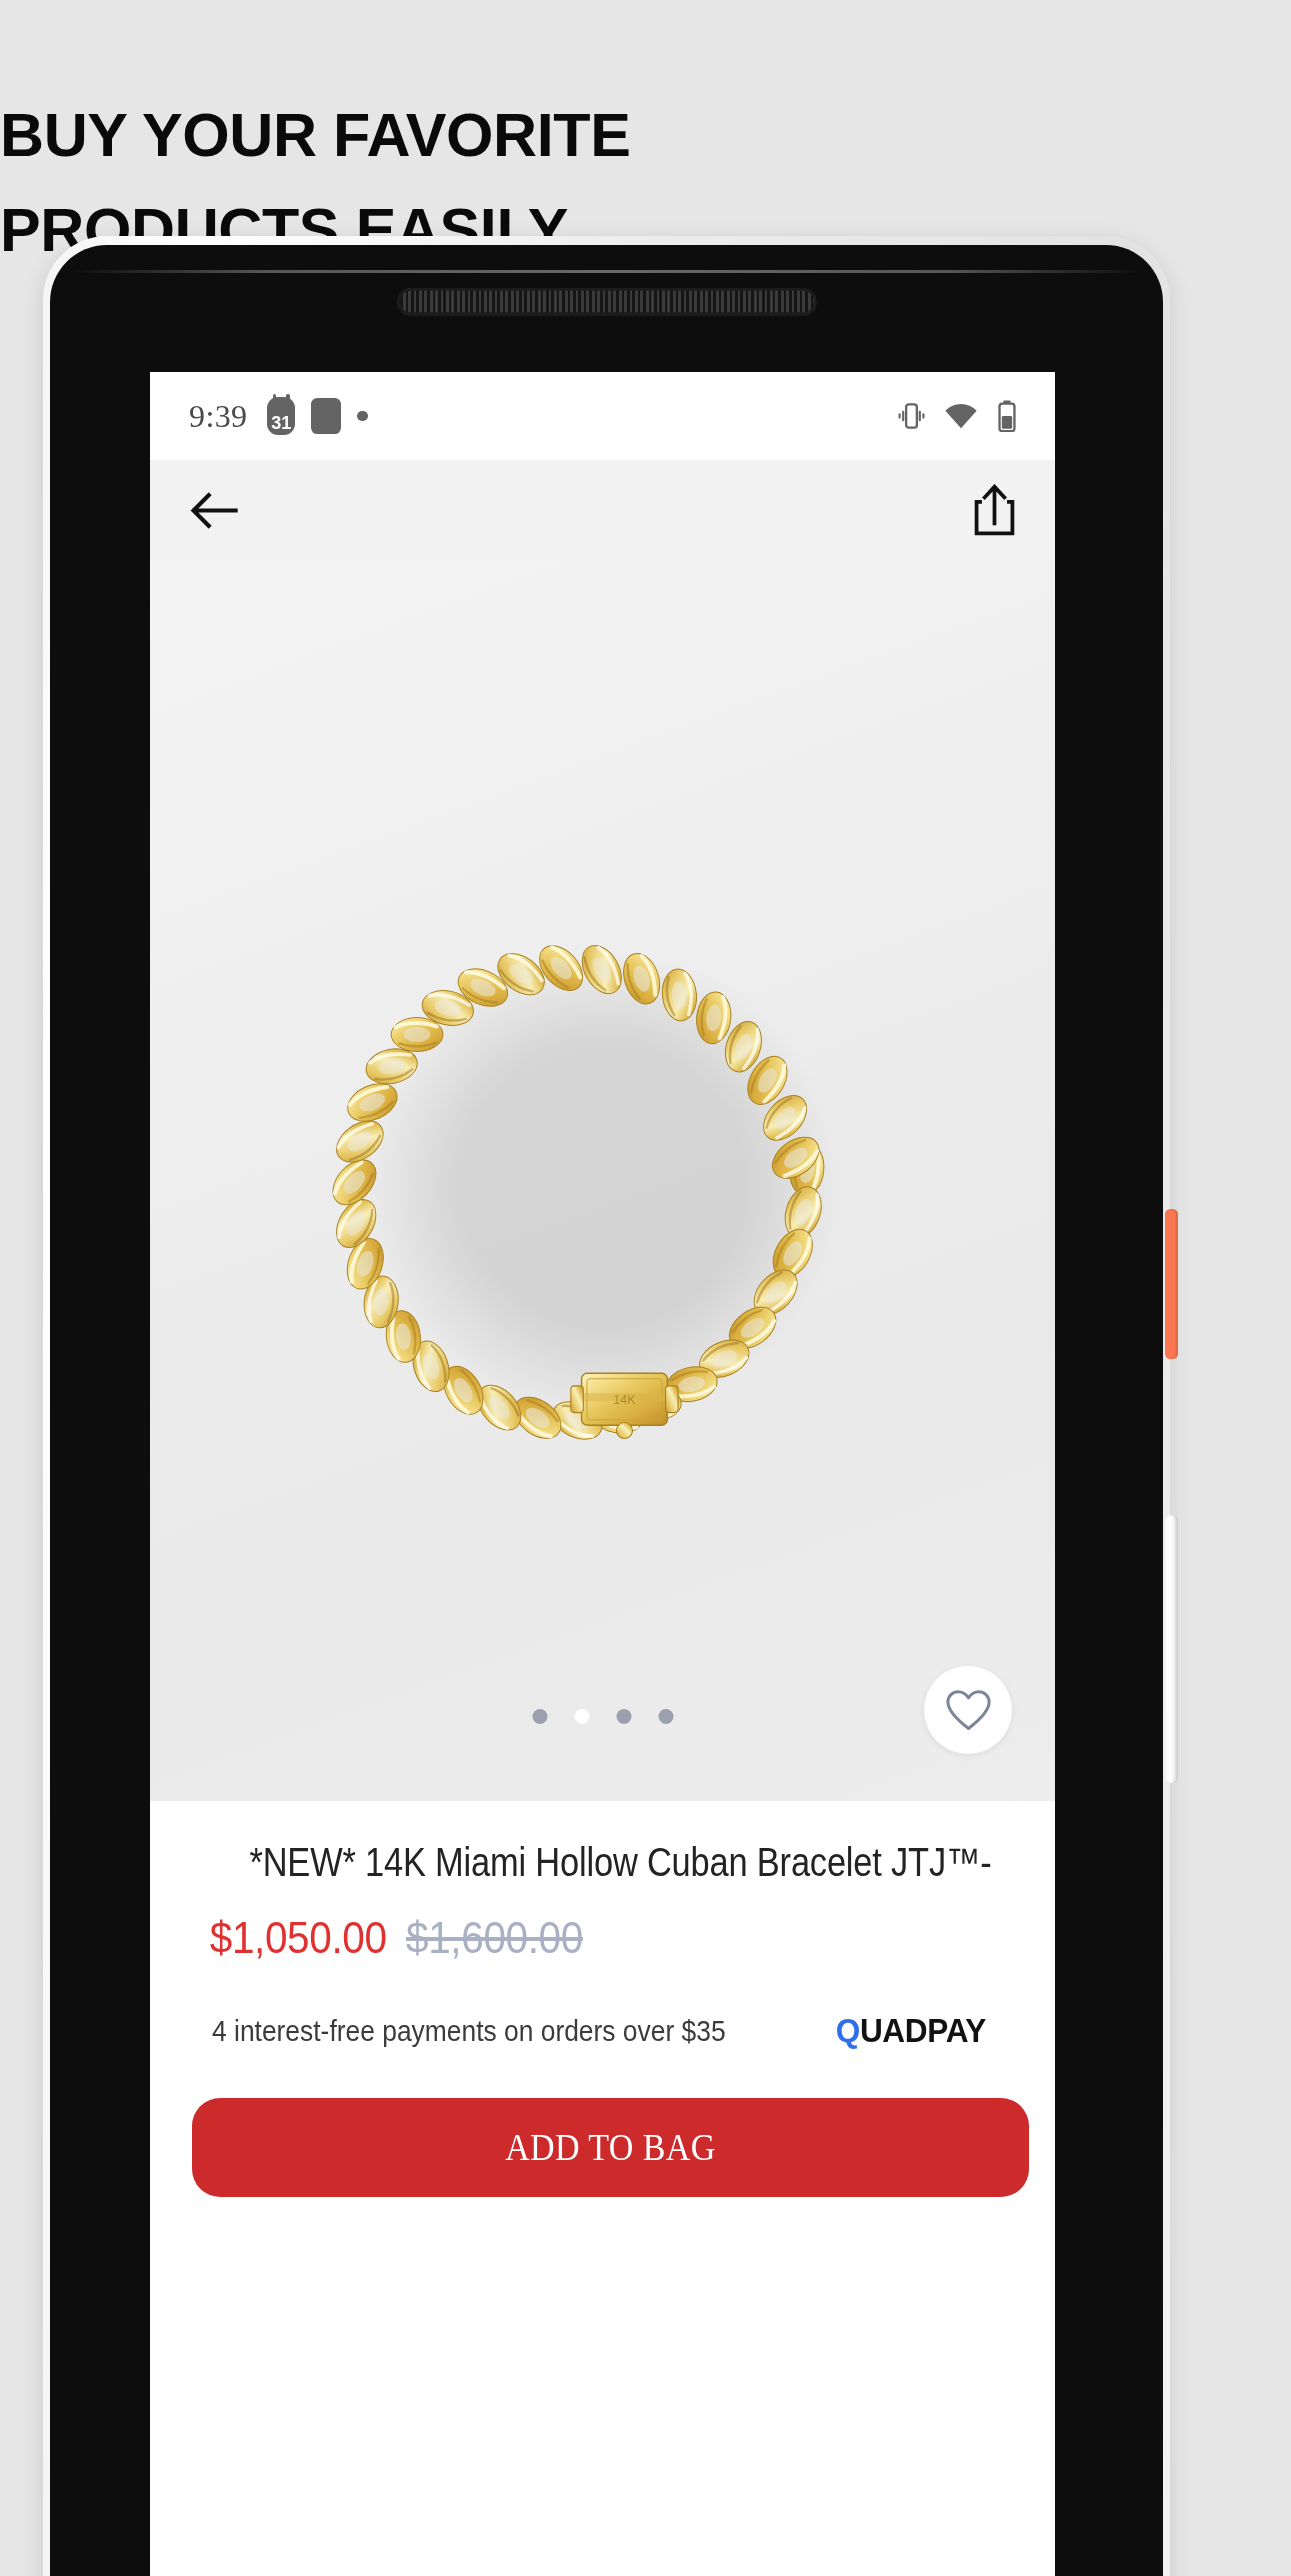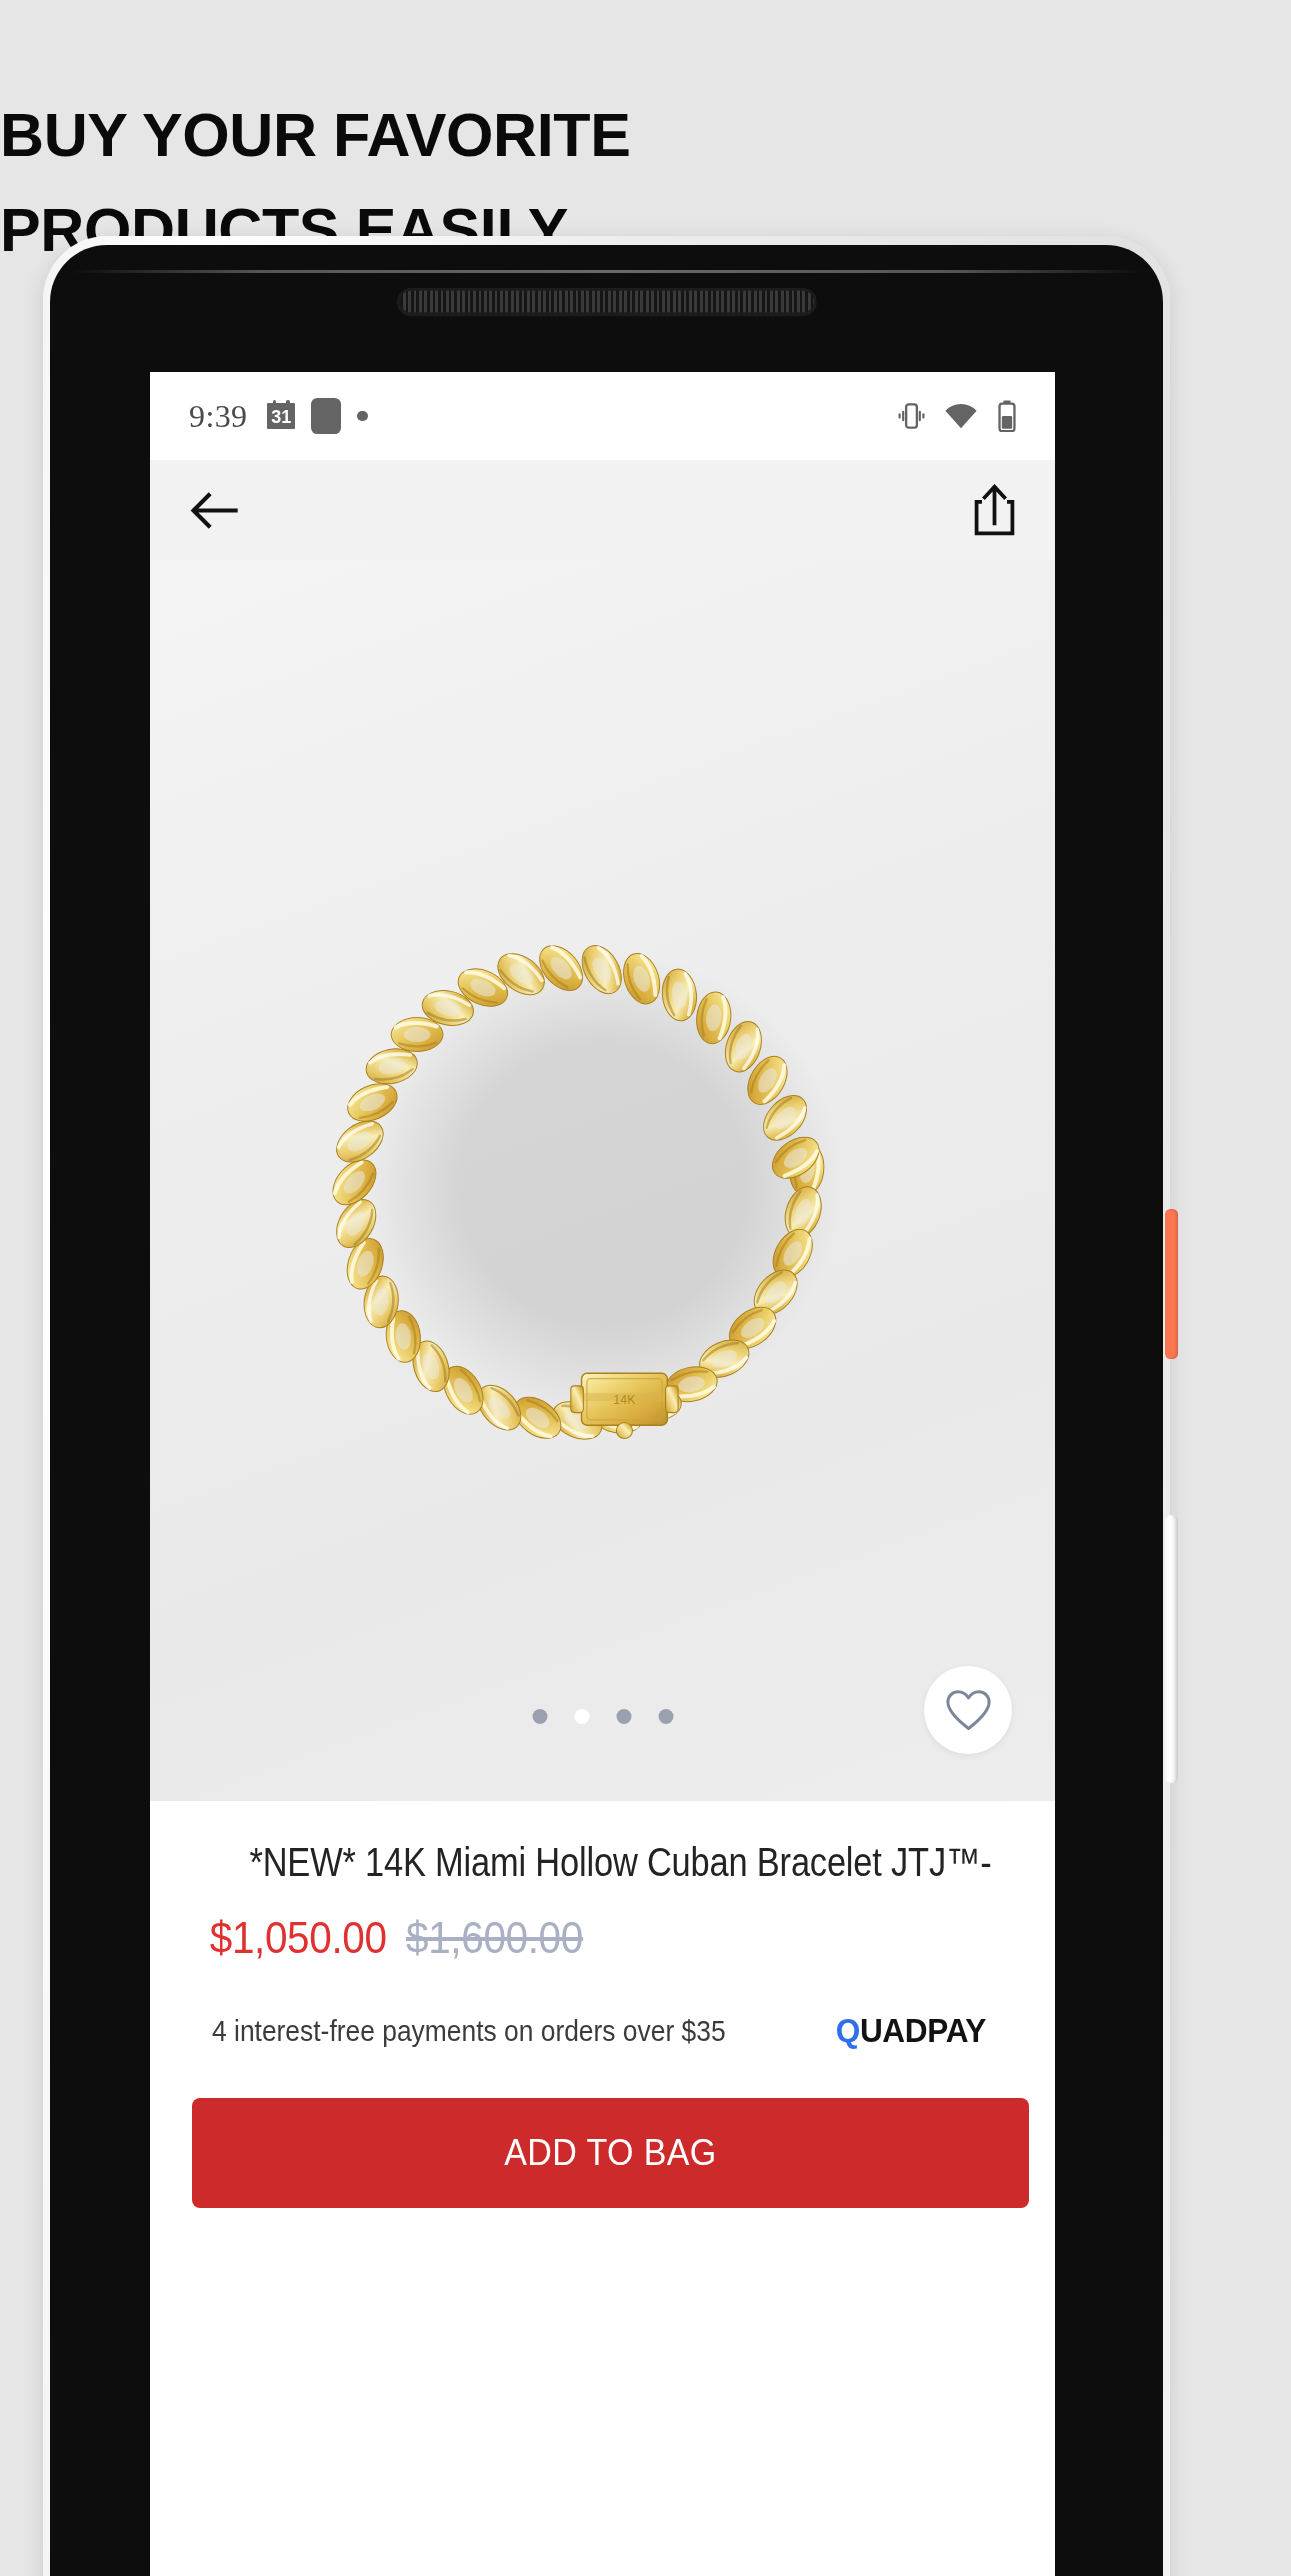--- a/index.html
+++ b/index.html
@@ -114,22 +114,22 @@
   .clock {
     font-size:32px;
     color:#4a4a4a;
     font-family:Liberation Serif, serif;
     letter-spacing:0.4px;
   }
   .sb-left-icons { display:flex; align-items:center; gap:16px; margin-left:19.7px; }
   .sb-right-icons { display:flex; align-items:center; gap:19.7px; margin-left:auto; }
 
   .ico-cal {
-    width:28px; height:26px;
-    border-radius:1px;
+    width:28px; height:38px;
+    border-radius:11px;
     background:#646464;
     position:relative;
     color:#fff;
     font-size:18px;
     font-weight:700;
     display:flex; align-items:flex-end; justify-content:center;
     line-height:1;
     padding-bottom:2.7px;
     font-family:"Liberation Sans", sans-serif;
   }
@@ -236,28 +236,28 @@
     color:#121212;
     font-family:"Liberation Sans", sans-serif;
     display:flex; align-items:center;
     transform:scaleX(.93);
   }
   .qp-logo .q { color:#2f6fed; }
 
   .add-btn {
     margin:48px auto 0;
     width:837px;
-    height:110px;
+    height:99px;
     background:#cd2b2b;
     border:none;
-    border-radius:8px;
+    border-radius:28px;
     color:#ffffff;
     font-size:37px;
     letter-spacing:0.4px;
-    font-family:Liberation Sans, sans-serif;
+    font-family:Liberation Serif, serif;
     display:flex; align-items:center; justify-content:center;
     cursor:pointer;
   }
   .add-btn span { transform:scaleX(.92); display:block; }
 </style>
 </head>
 <body>
 
 <div class="headline">
   <span>BUY YOUR FAVORITE</span>

